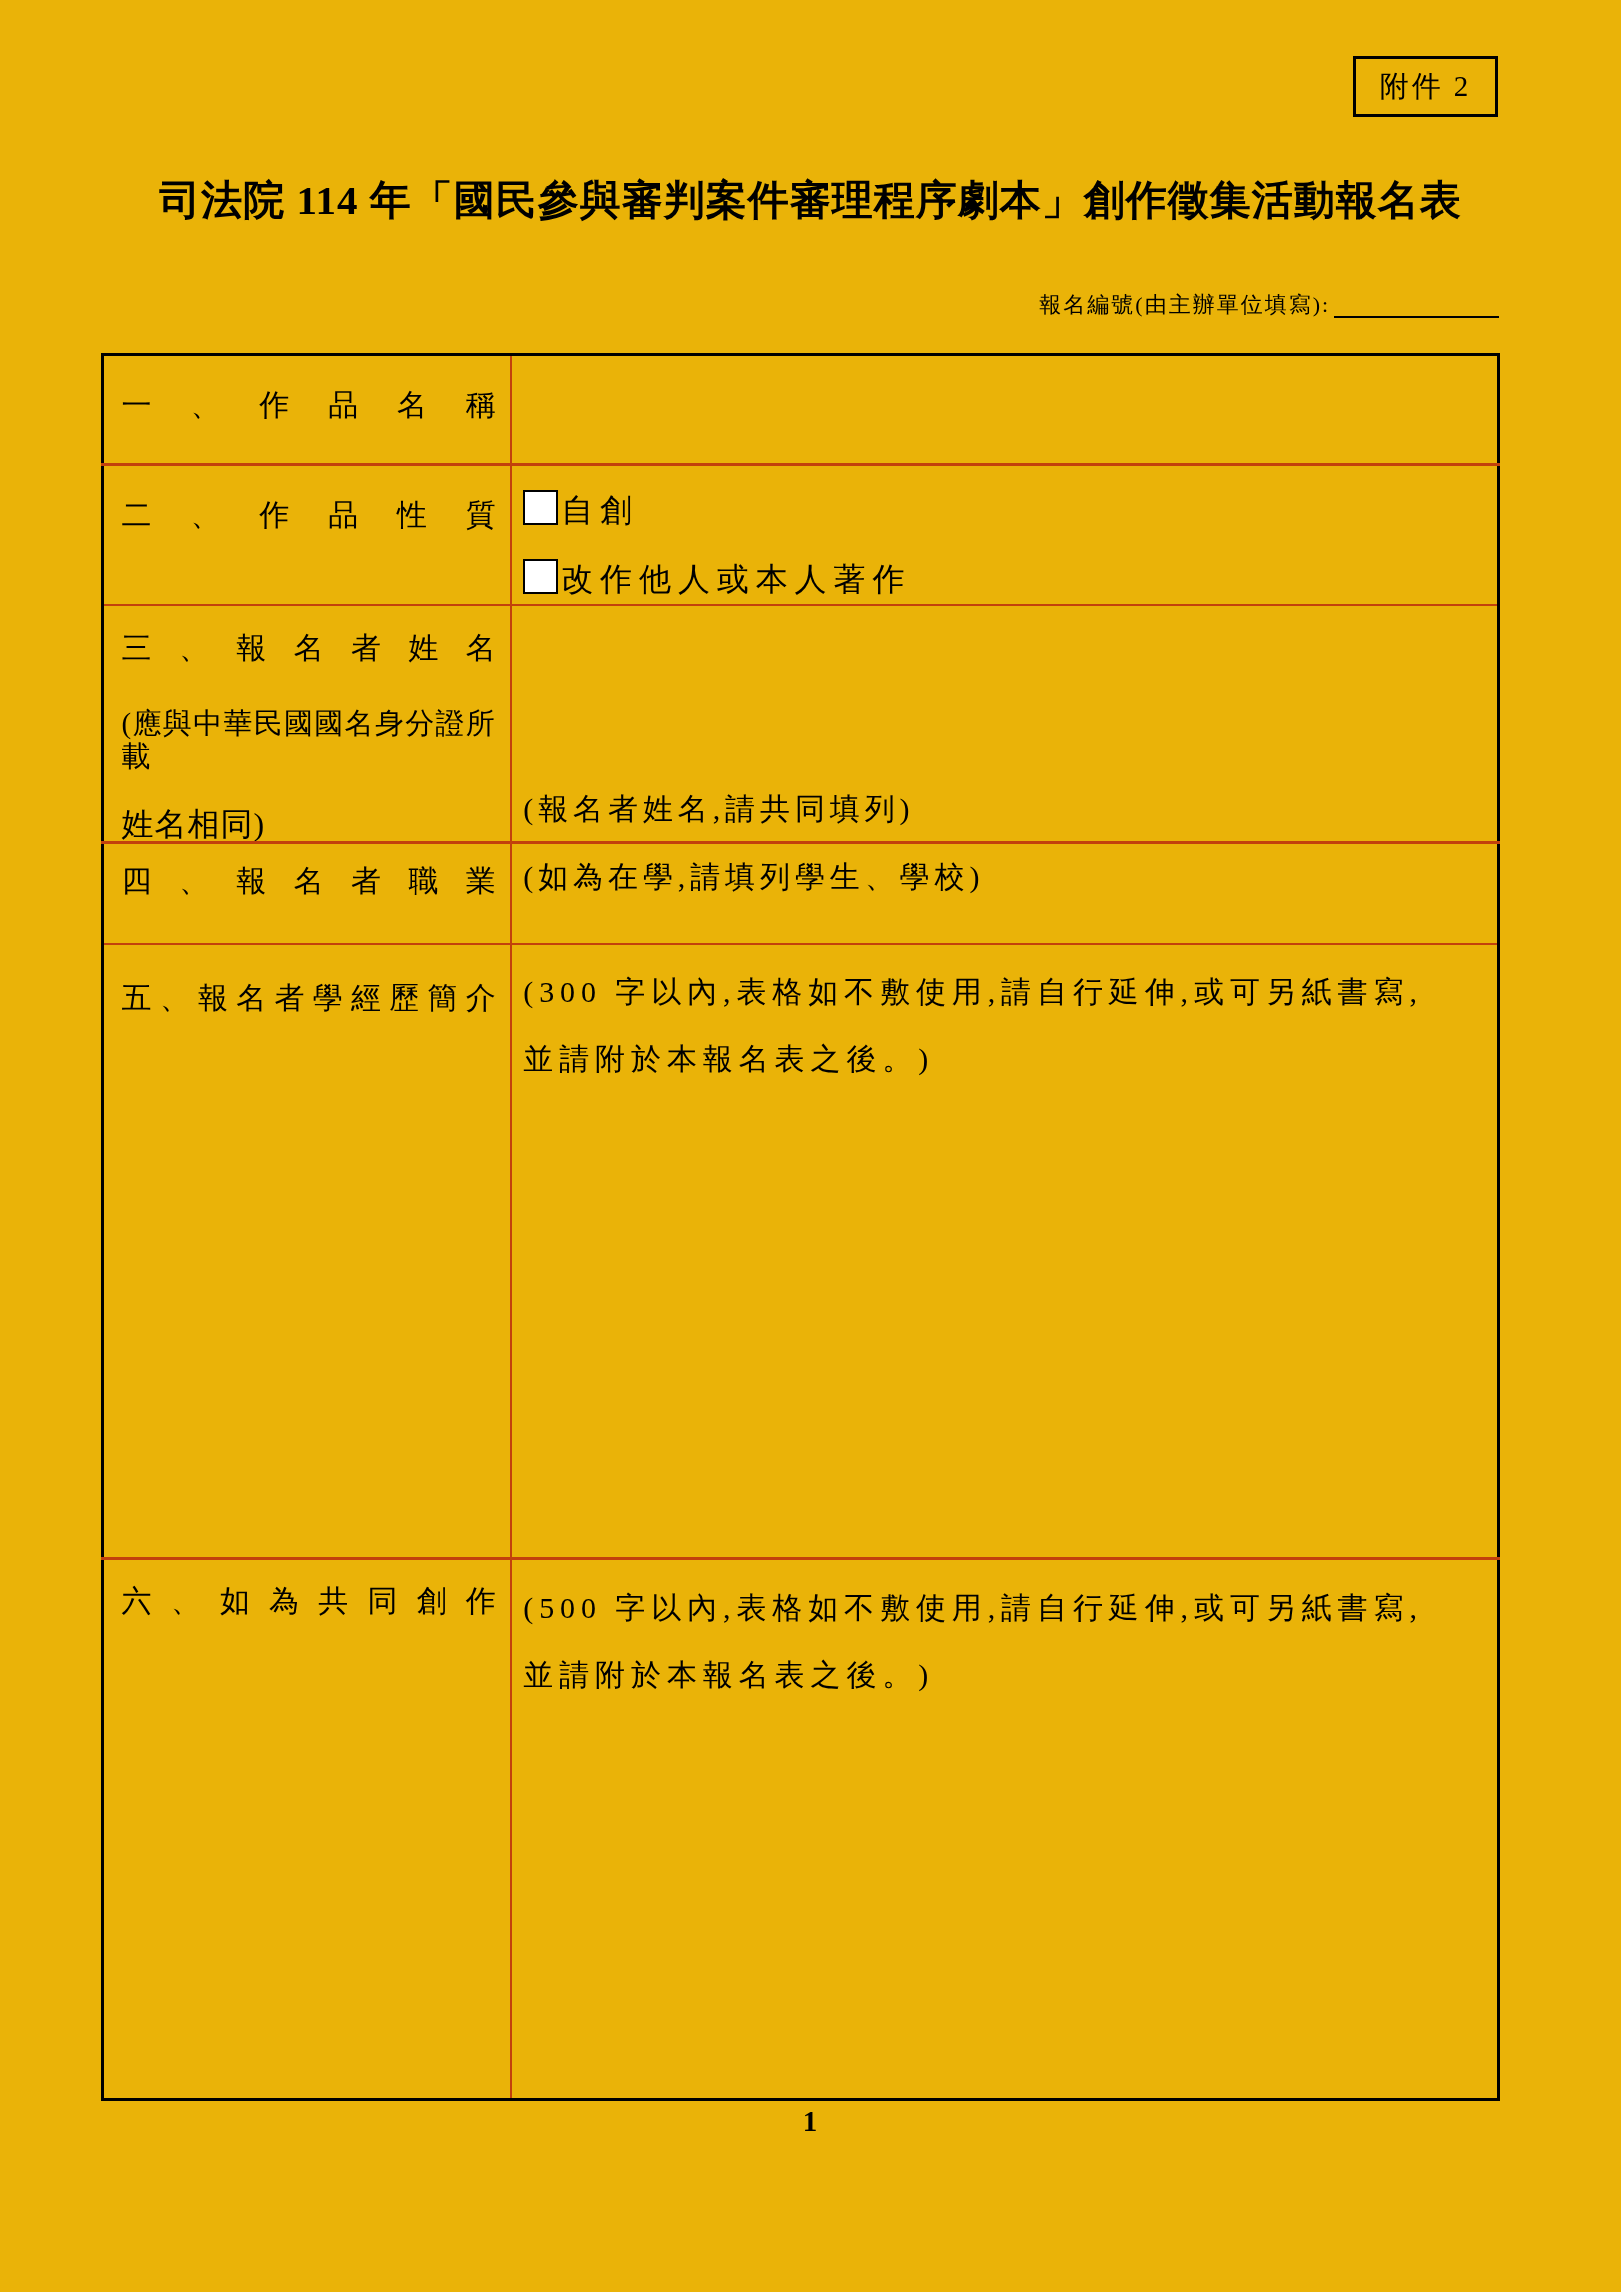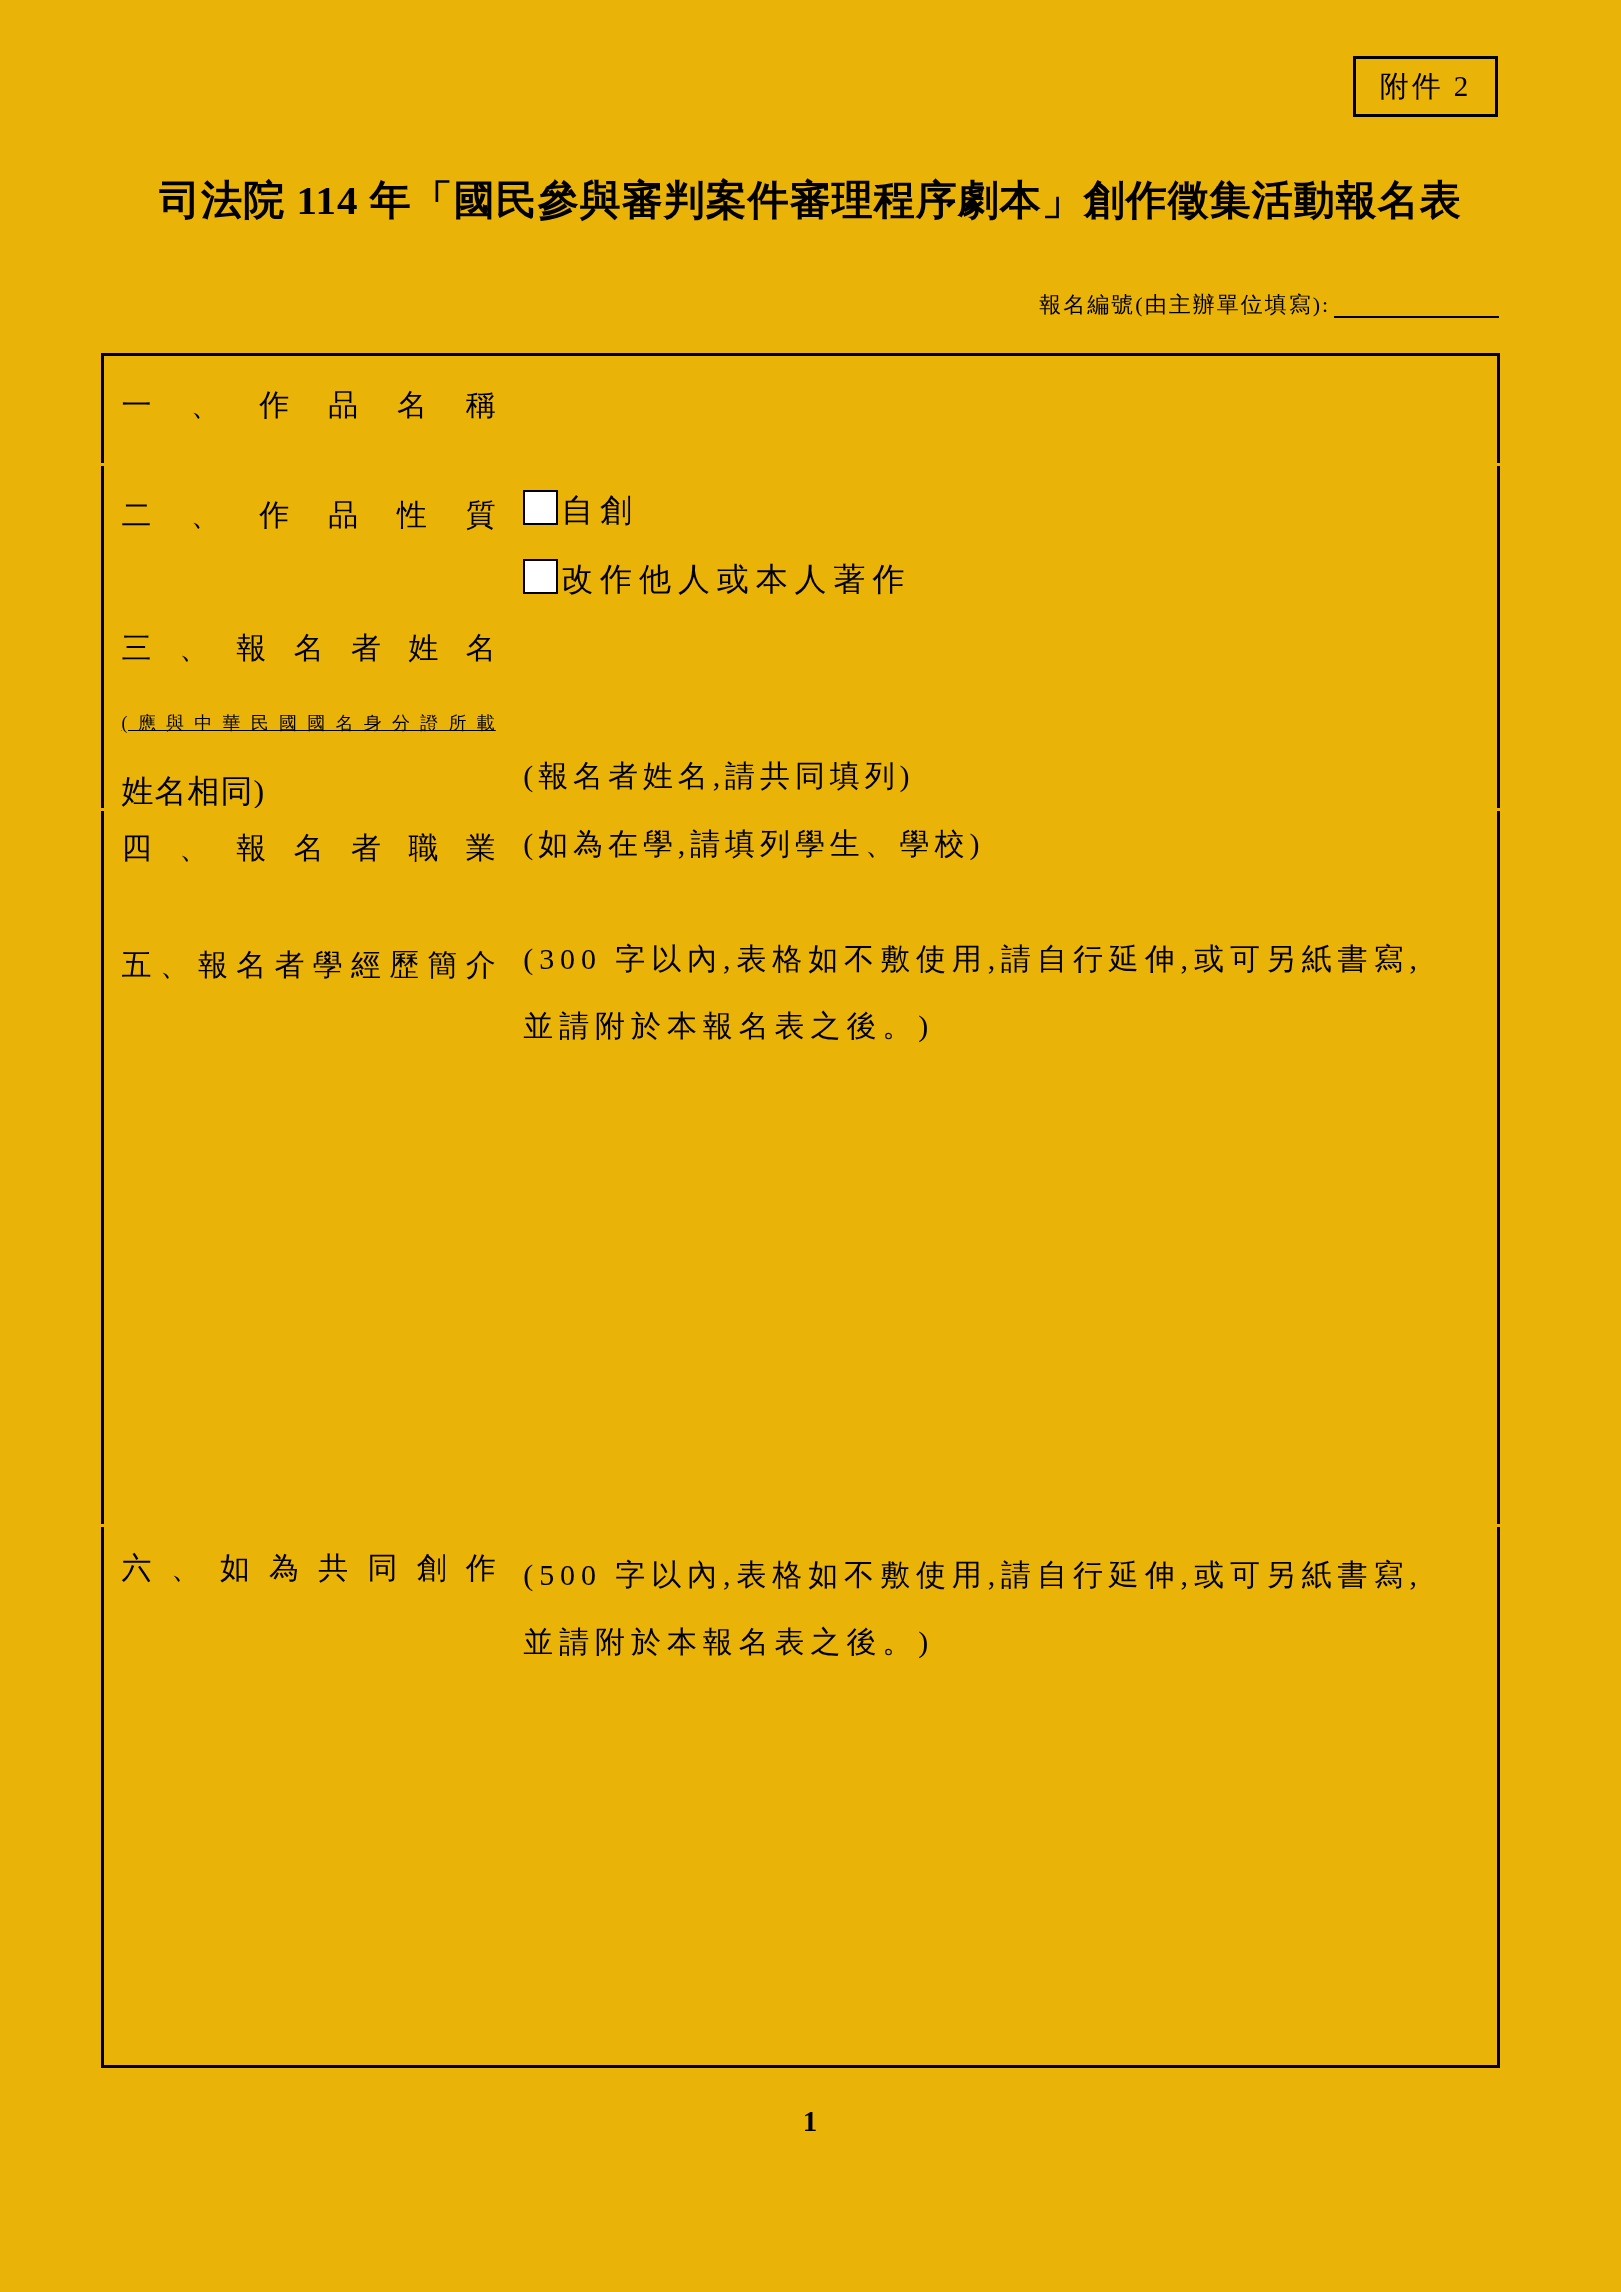--- a/index.html
+++ b/index.html
@@ -65,46 +65,45 @@
   table.app-table {
     position: absolute;
     left: 101px;
     top: 353px;
     width: 1399px;
     border-collapse: collapse;
     table-layout: fixed;
     border: 3.9px solid #000;
   }
   table.app-table td {
-    border: 2px solid #eab308;
+    border: 2px solid #c2410c;
     vertical-align: top;
     box-sizing: border-box;
     overflow: hidden;
   }
   tr.thick-top td { border-top-width: 3.9px; }
 
   .label-cell {
     font-size: 30px;
     padding: 25.5px 13.7px 0 17.6px;
     text-align: justify;
     text-align-last: justify;
     line-height: 45px;
   }
   .label-line {
     text-align: justify;
     text-align-last: justify;
   }
   .note-line1 {
-    font-size: 18px;
+    font-size: 29px;
     letter-spacing: 1px;
     line-height: 33px;
     margin-top: 37px;
     text-align: justify;
     text-align-last: justify;
-    text-decoration: underline;
   }
   .note-line2 {
     font-size: 32px;
     letter-spacing: 1px;
     line-height: 33px;
     margin-top: 35px;
     text-align: left;
     text-align-last: left;
   }
 

